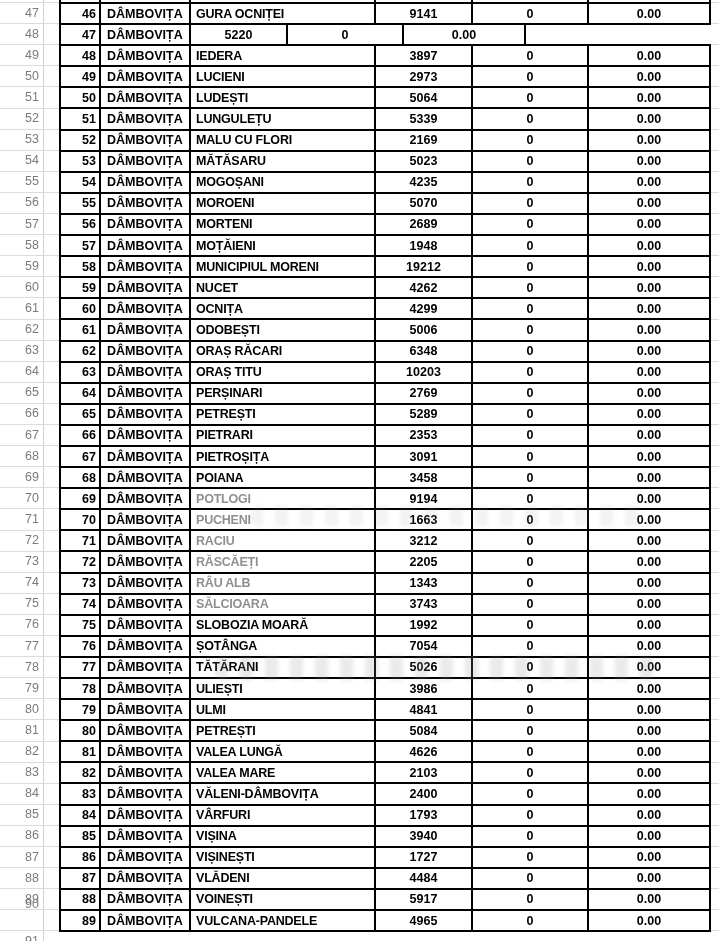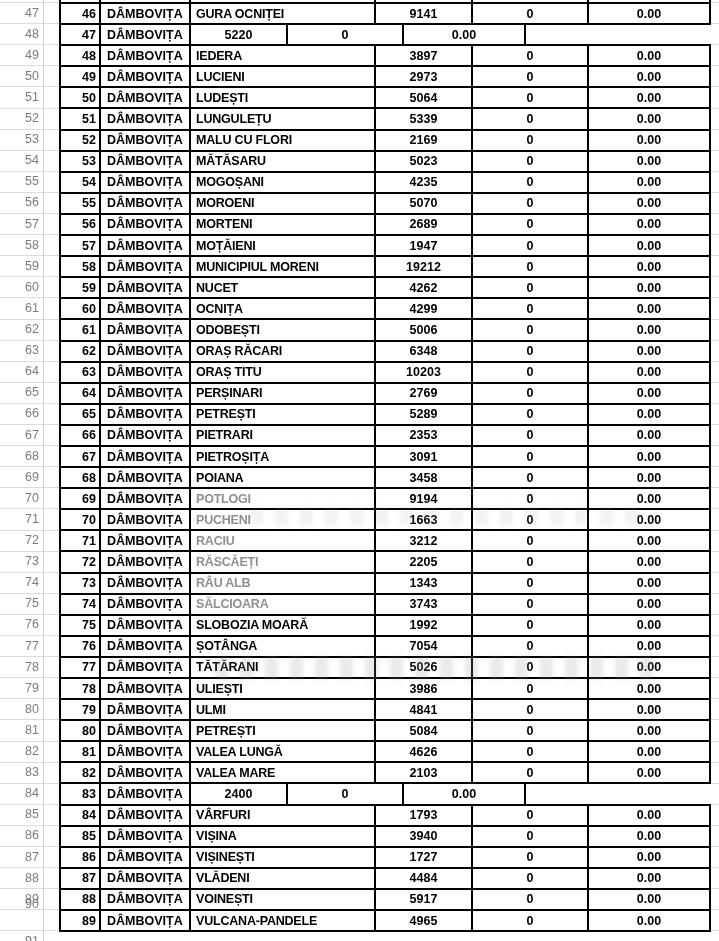--- a/index.html
+++ b/index.html
@@ -250,21 +250,21 @@
       <div class="cell c-county">DÂMBOVIȚA</div>
       <div class="cell c-locality">MORTENI</div>
       <div class="cell c-population">2689</div>
       <div class="cell c-zero">0</div>
       <div class="cell c-amount">0.00</div>
     </div>
     <div class="row">
       <div class="cell c-nr">57</div>
       <div class="cell c-county">DÂMBOVIȚA</div>
       <div class="cell c-locality">MOȚĂIENI</div>
-      <div class="cell c-population">1947</div>
+      <div class="cell c-population">1948</div>
       <div class="cell c-zero">0</div>
       <div class="cell c-amount">0.00</div>
     </div>
     <div class="row">
       <div class="cell c-nr">58</div>
       <div class="cell c-county">DÂMBOVIȚA</div>
       <div class="cell c-locality">MUNICIPIUL MORENI</div>
       <div class="cell c-population">19212</div>
       <div class="cell c-zero">0</div>
       <div class="cell c-amount">0.00</div>
@@ -457,20 +457,21 @@
       <div class="cell c-nr">82</div>
       <div class="cell c-county">DÂMBOVIȚA</div>
       <div class="cell c-locality">VALEA MARE</div>
       <div class="cell c-population">2103</div>
       <div class="cell c-zero">0</div>
       <div class="cell c-amount">0.00</div>
     </div>
     <div class="row">
       <div class="cell c-nr">83</div>
       <div class="cell c-county">DÂMBOVIȚA</div>
+      <div class="cell c-locality">VĂLENI-DÂMBOVIȚA</div>
       <div class="cell c-population">2400</div>
       <div class="cell c-zero">0</div>
       <div class="cell c-amount">0.00</div>
     </div>
     <div class="row">
       <div class="cell c-nr">84</div>
       <div class="cell c-county">DÂMBOVIȚA</div>
       <div class="cell c-locality">VÂRFURI</div>
       <div class="cell c-population">1793</div>
       <div class="cell c-zero">0</div>

